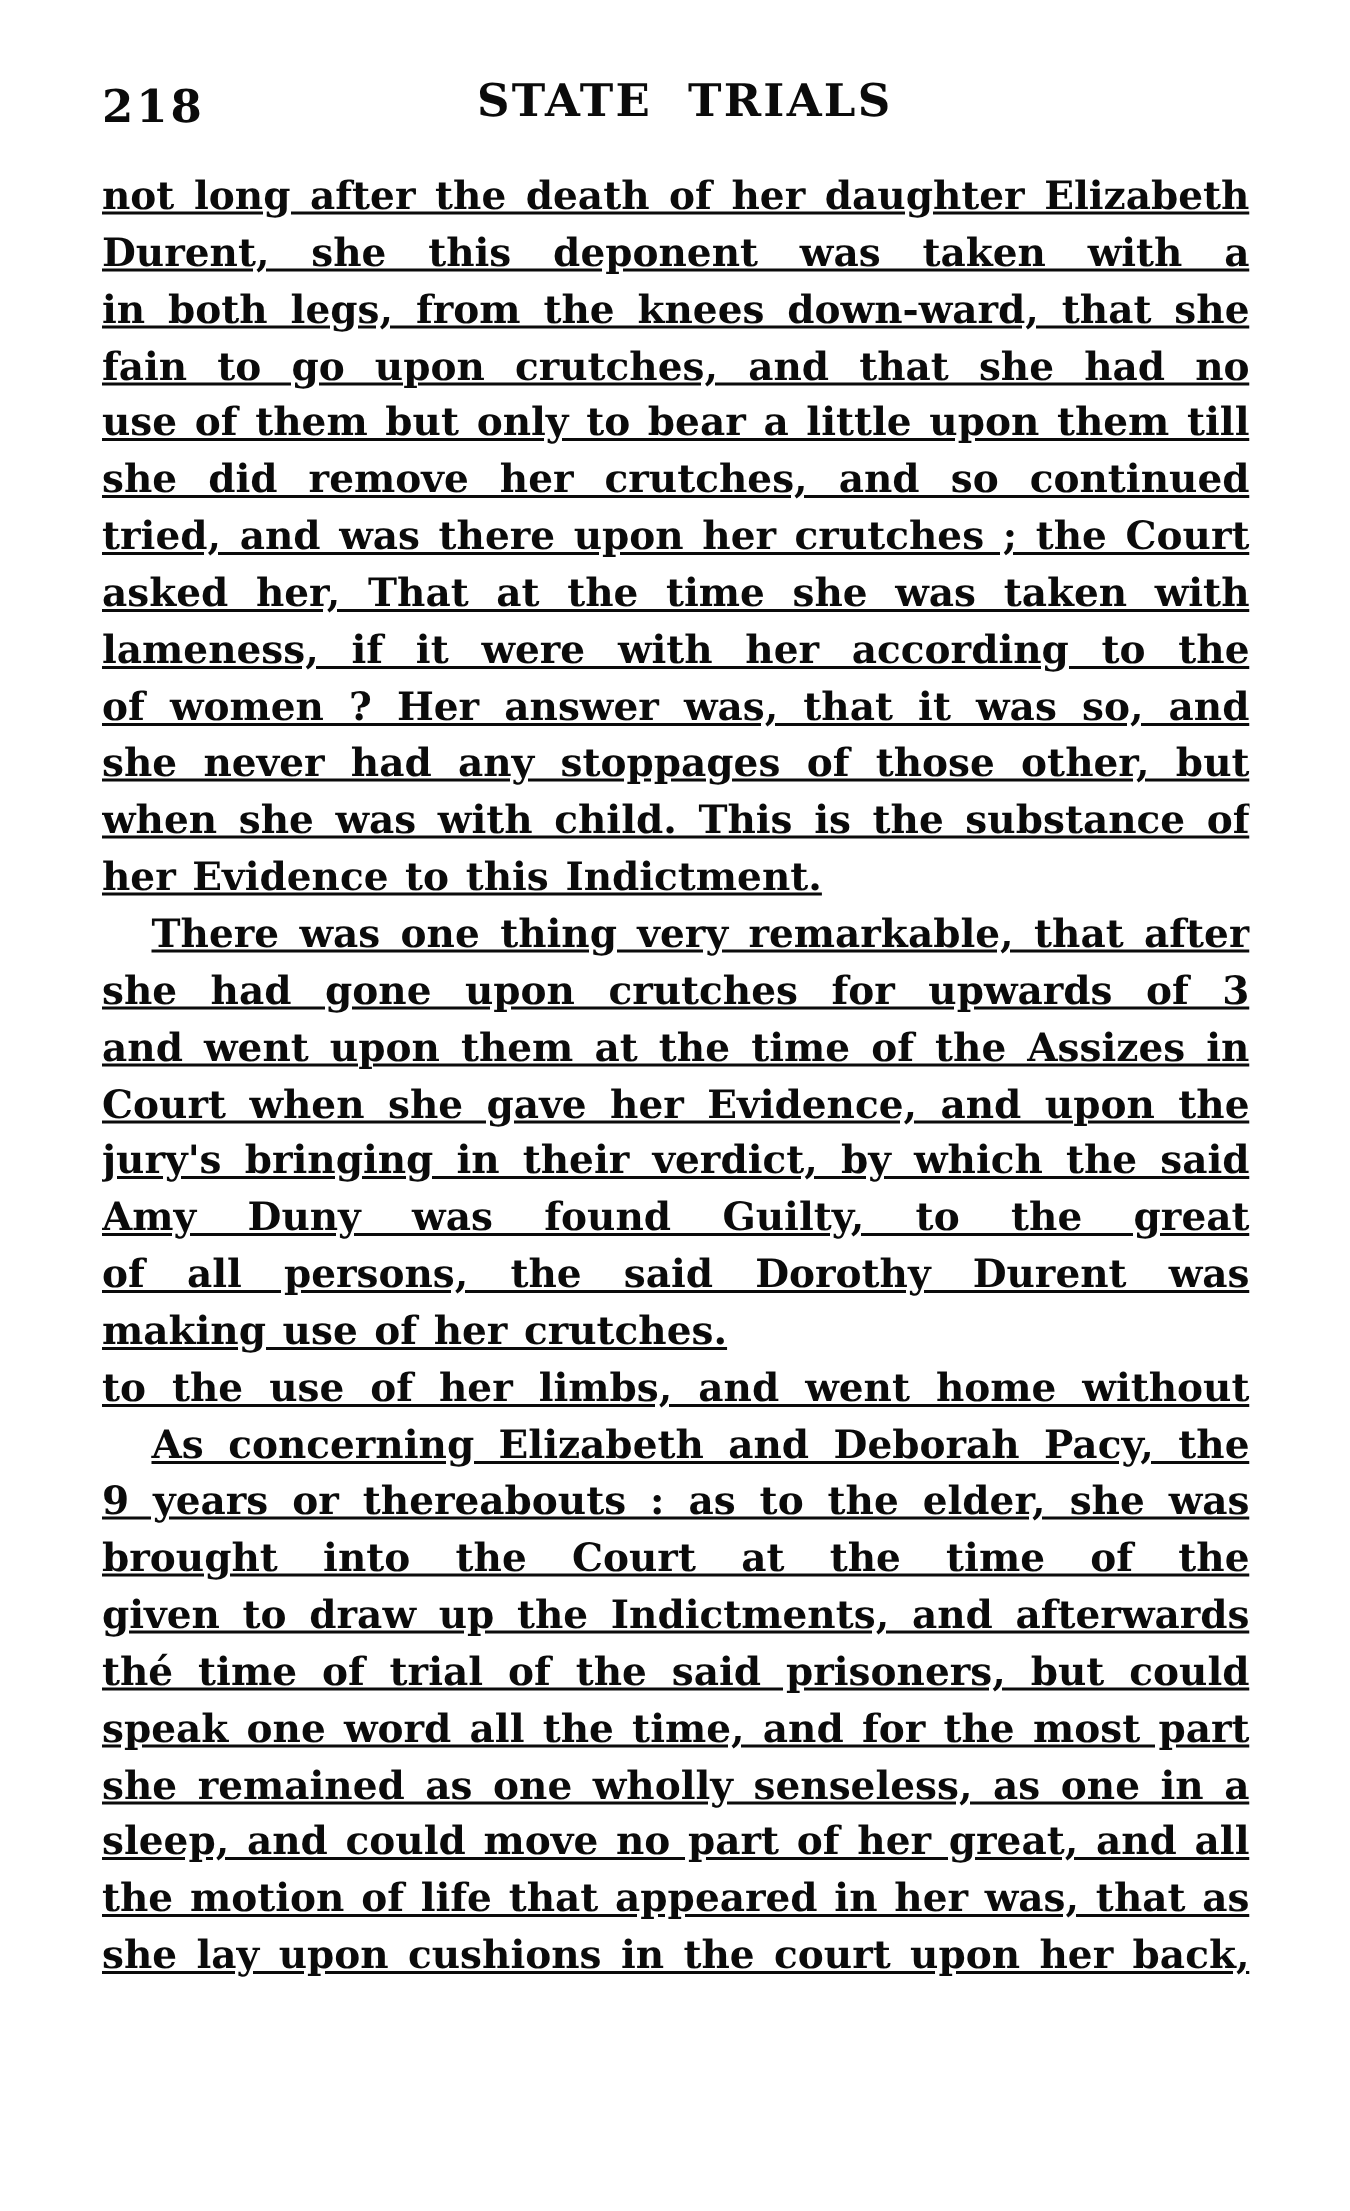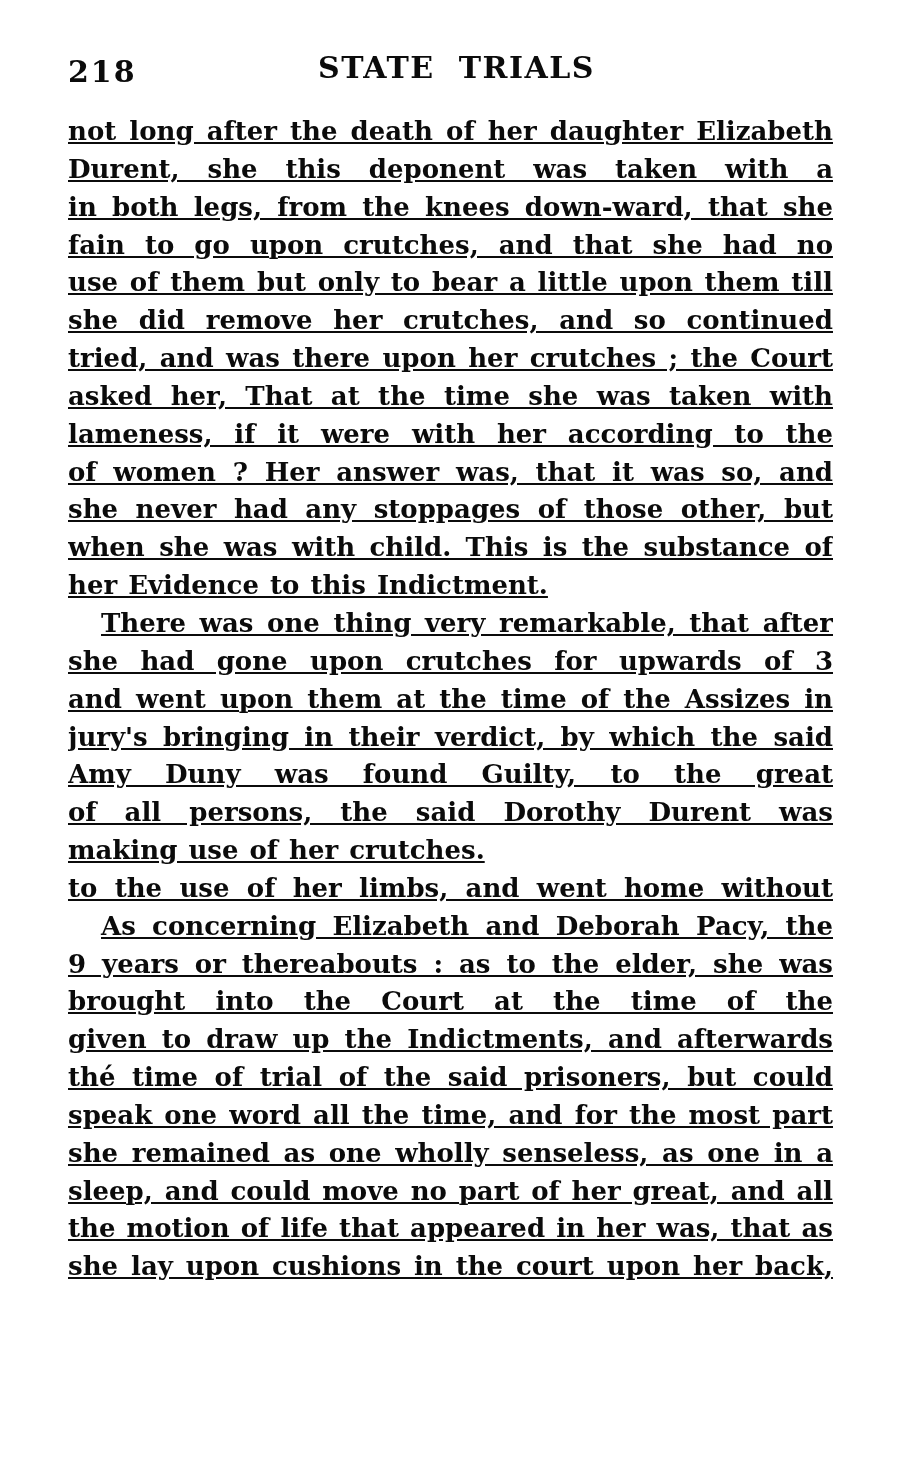--- a/index.html
+++ b/index.html
@@ -88,20 +88,21 @@
     <div class="line">asked her, That at the time she was taken with this</div>
     <div class="line">lameness, if it were with her according to the custom</div>
     <div class="line">of women ?  Her answer was, that it was so, and that</div>
     <div class="line">she never had any stoppages of those other, but</div>
     <div class="line">when she was with child.  This is the substance of</div>
     <div class="line para-end">her Evidence to this Indictment.</div>
 
     <div class="line indent">There was one thing very remarkable, that after</div>
     <div class="line">she had gone upon crutches for upwards of 3 years,</div>
     <div class="line">and went upon them at the time of the Assizes in the</div>
+    <div class="line">Court when she gave her Evidence, and upon the</div>
     <div class="line">jury's bringing in their verdict, by which the said</div>
     <div class="line">Amy Duny was found Guilty, to the great admiration</div>
     <div class="line">of all persons, the said Dorothy Durent was restored</div>
     <div class="line para-end">making use of her crutches.</div>
     <div class="line">to the use of her limbs, and went home without</div>
 
     <div class="line indent">As concerning Elizabeth and Deborah Pacy, the</div>
     <div class="line">9 years or thereabouts :  as to the elder, she was</div>
     <div class="line">brought into the Court at the time of the instructions</div>
     <div class="line">given to draw up the Indictments, and afterwards at</div>

